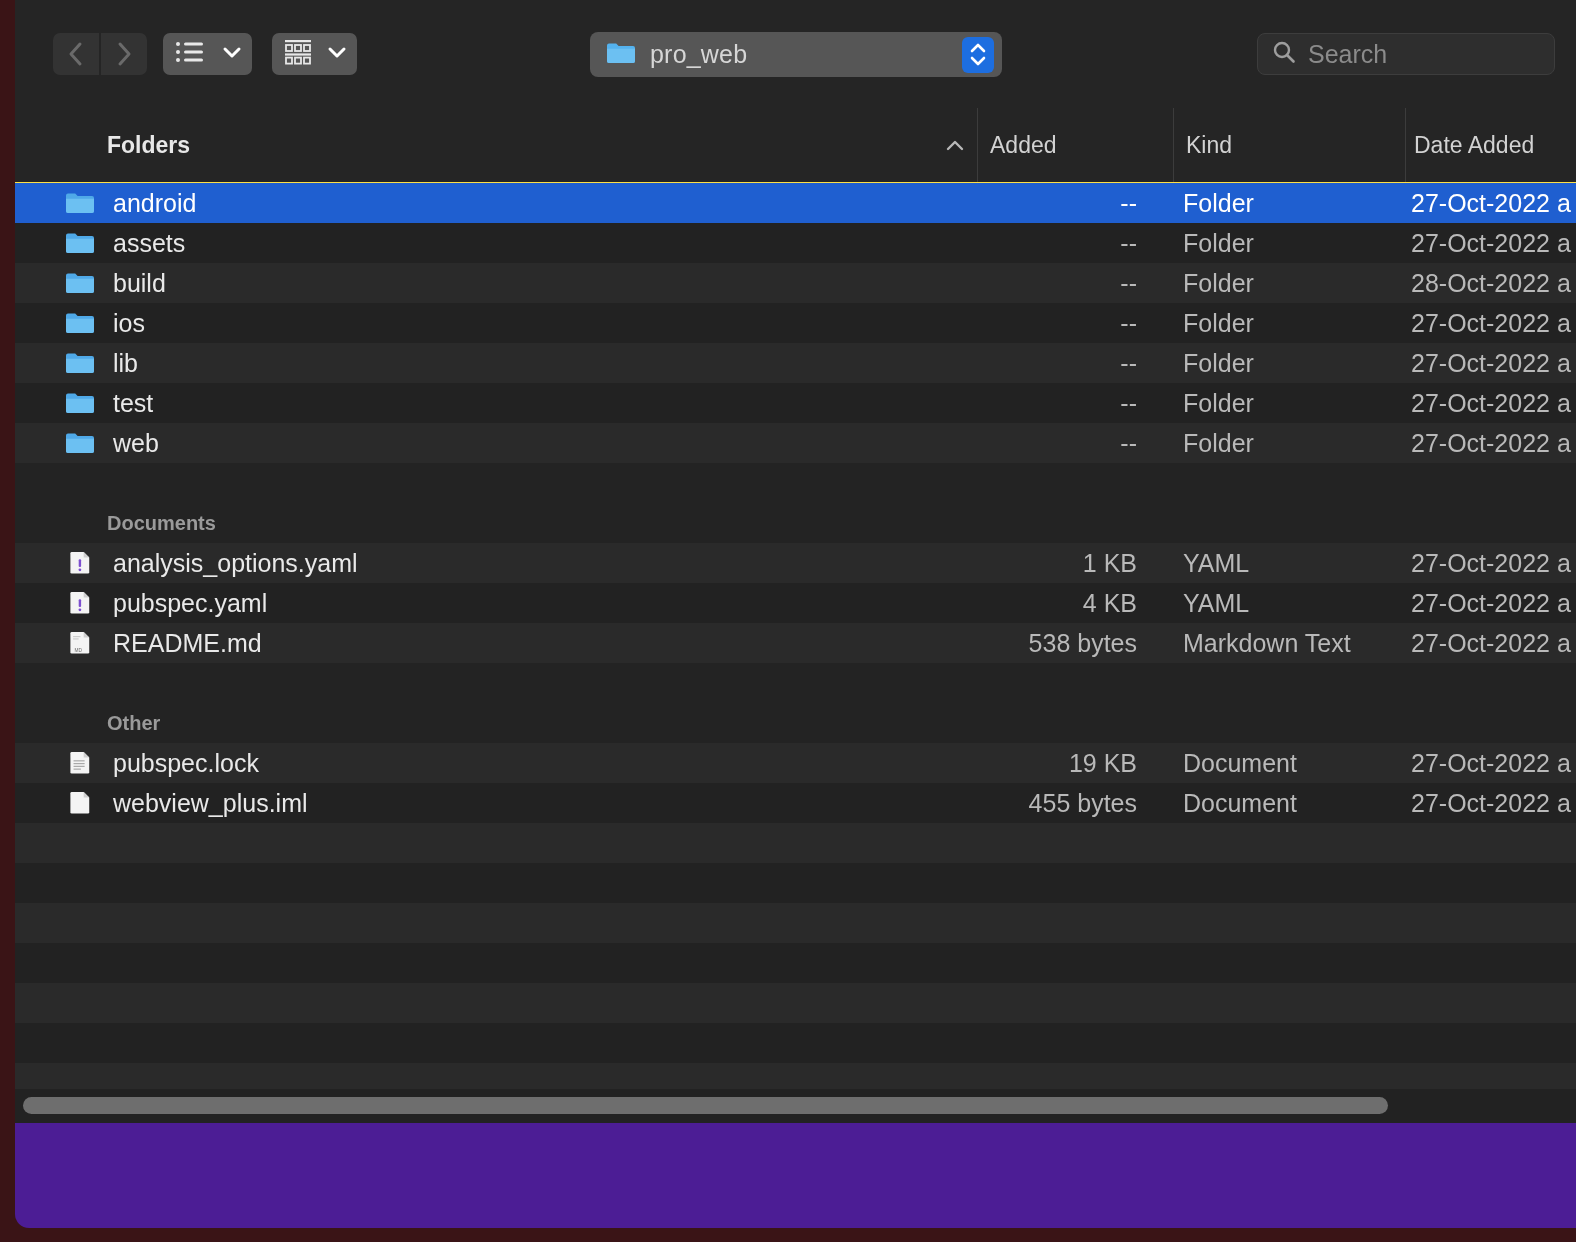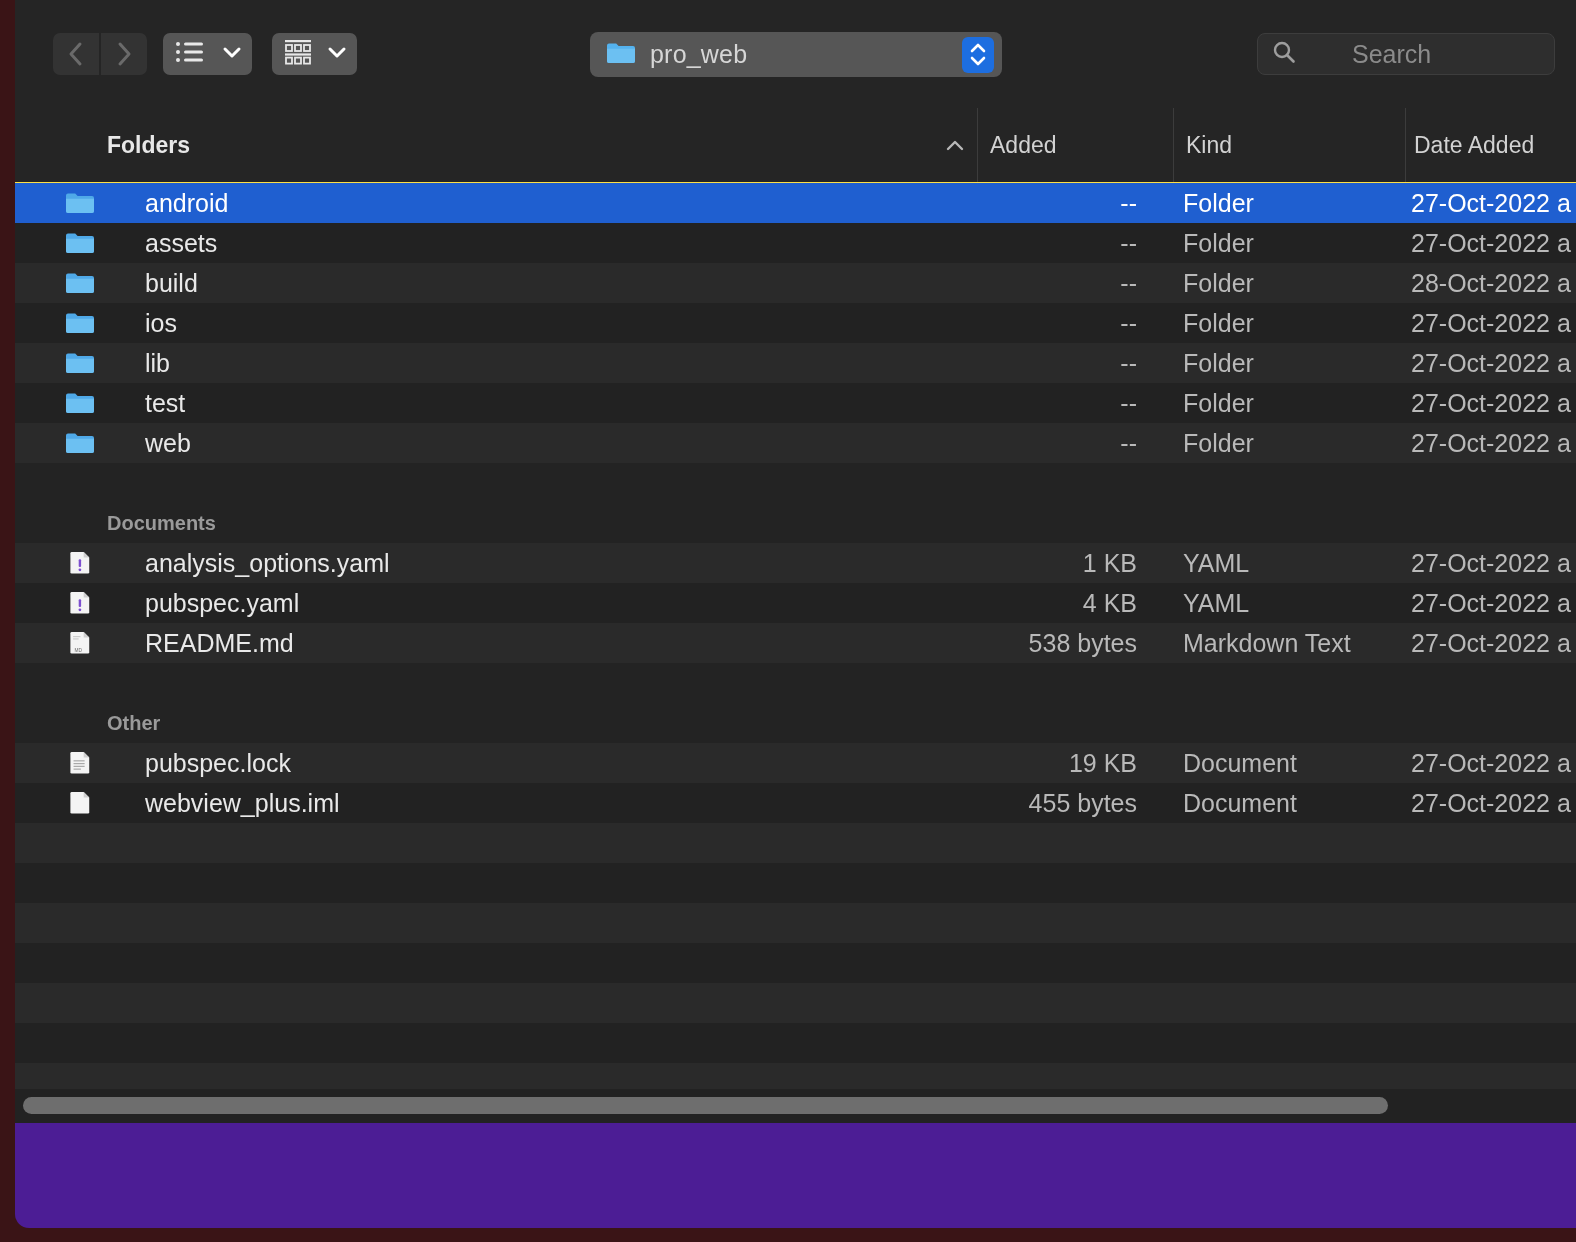--- a/index.html
+++ b/index.html
@@ -98,21 +98,20 @@
     position: absolute;
     right: 36px; top: 33px;
     width: 298px; height: 42px;
     background: #2e2e2e;
     border: 1px solid #3d3d3d;
     border-radius: 8px;
     display: flex;
     align-items: center;
     box-sizing: border-box;
     padding-left: 14px;
-    gap: 44px;
   }
   .searchfield .sp {
     color: #8b8b8b;
     font-size: 25px;
     margin-left: 12px;
   }
 
   
   .colheader {
     position: relative;
@@ -155,21 +154,21 @@
 
   .cell {
     position: absolute;
     top: 0; height: 40px;
     display: flex;
     align-items: center;
     font-size: 25px;
     color: #b9b9b9;
     white-space: nowrap;
   }
-  .cell.name { left: 50px; color: #e9e9e9; gap: 32px; }
+  .cell.name { left: 50px; color: #e9e9e9; }
   .cell.name .nm { margin-left: 18px; }
   .cell.size { left: 962px; width: 160px; justify-content: flex-end; }
   .cell.kind { left: 1168px; }
   .cell.date { left: 1396px; }
   .row.selected .cell { color: #ffffff; }
 
   .sectionhdr {
     position: relative;
     height: 40px;
     background: #232323;

